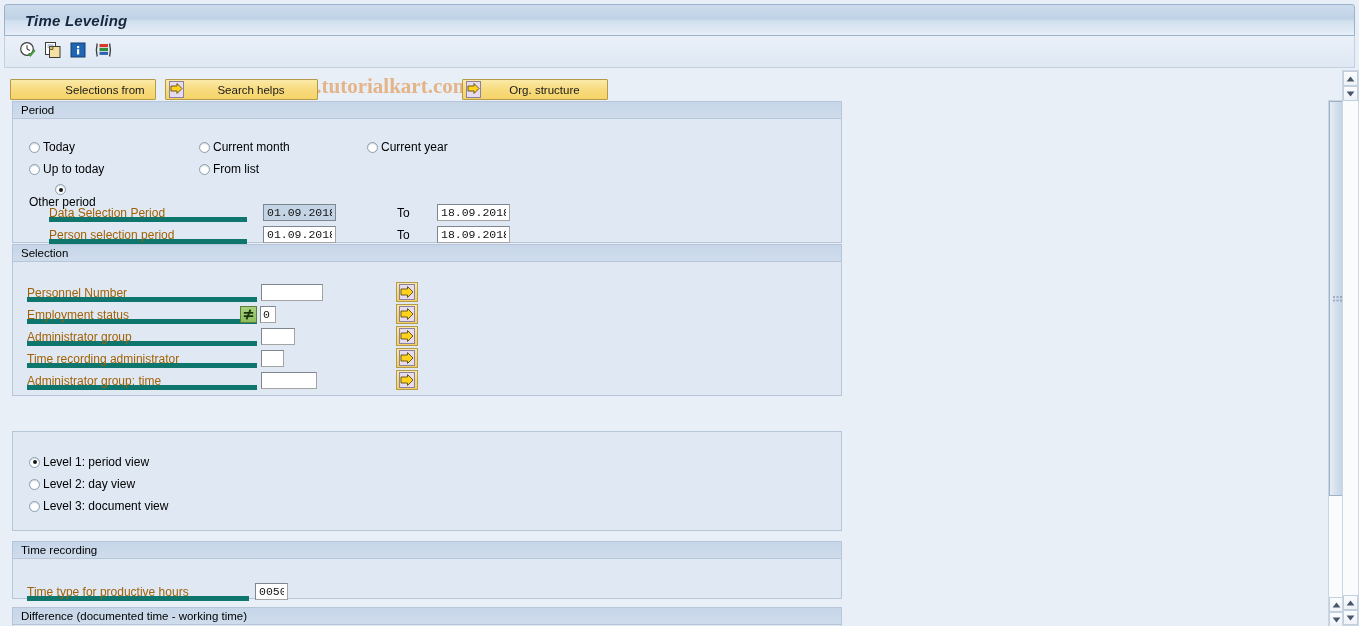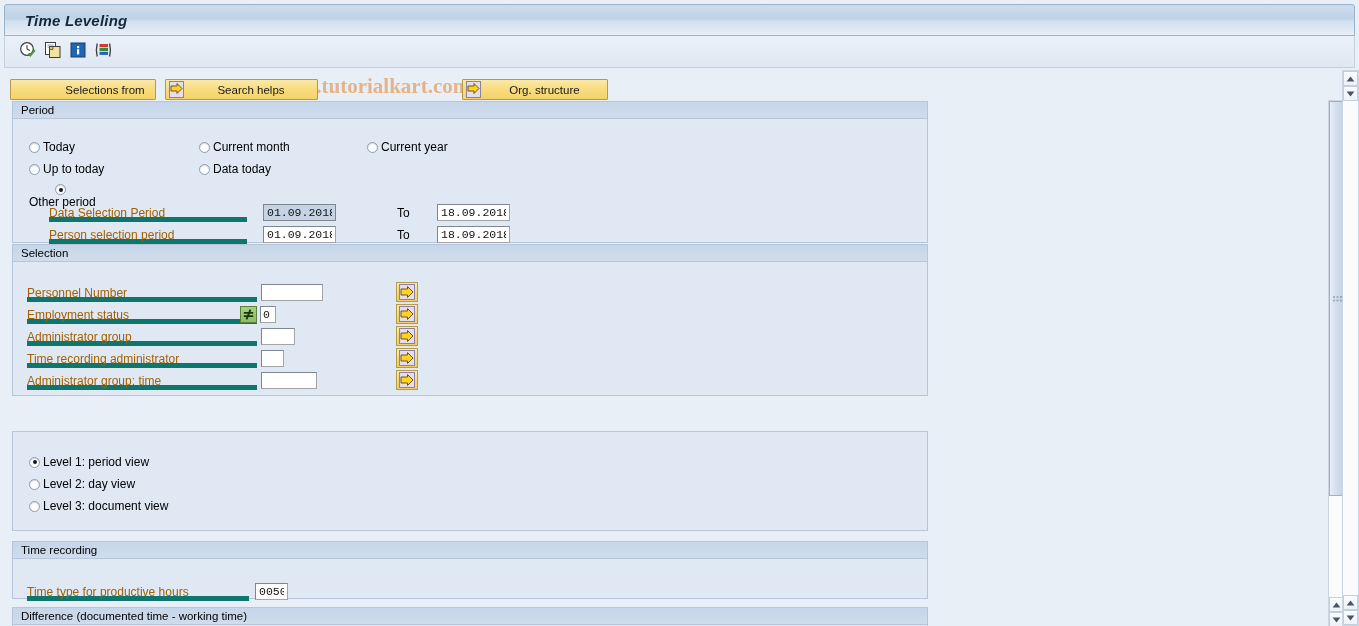--- a/index.html
+++ b/index.html
@@ -120,21 +120,21 @@
     position: absolute;
     left: 0; top: 100px;
     width: 1326px; height: 526px;
     overflow: hidden;
   }
 
   
   .group {
     position: absolute;
     left: 12px;
-    width: 916px;
+    width: 830px;
     background: #dfe8f3;
     border: 1px solid #b6c6d8;
     box-sizing: border-box;
   }
   .group > .ghead {
     height: 16px;
     line-height: 16px;
     padding-left: 8px;
     font-size: 11.5px;
     color: #000;
@@ -355,21 +355,21 @@
           <span class="radio"></span>
           <span>Current year</span>
         </div>
 
         <div class="radio-row" style="left:16px;  top:31px;">
           <span class="radio"></span>
           <span>Up to today</span>
         </div>
         <div class="radio-row" style="left:186px; top:31px;">
           <span class="radio"></span>
-          <span>Data today</span>
+          <span>From list</span>
         </div>
 
         <div class="radio-row" style="left:16px;  top:53px;flex-direction:column;">
           <span class="radio on"></span>
           <span>Other period</span>
         </div>
 
         <div class="flabel" style="left:36px; top:75px; width:198px;">Data Selection Period</div>
         <input class="finput focused" style="left: 250px; top: 73px; width: 73px;" value="01.09.2018">
         <div class="statictxt" style="left:384px; top:75px;">To</div>

